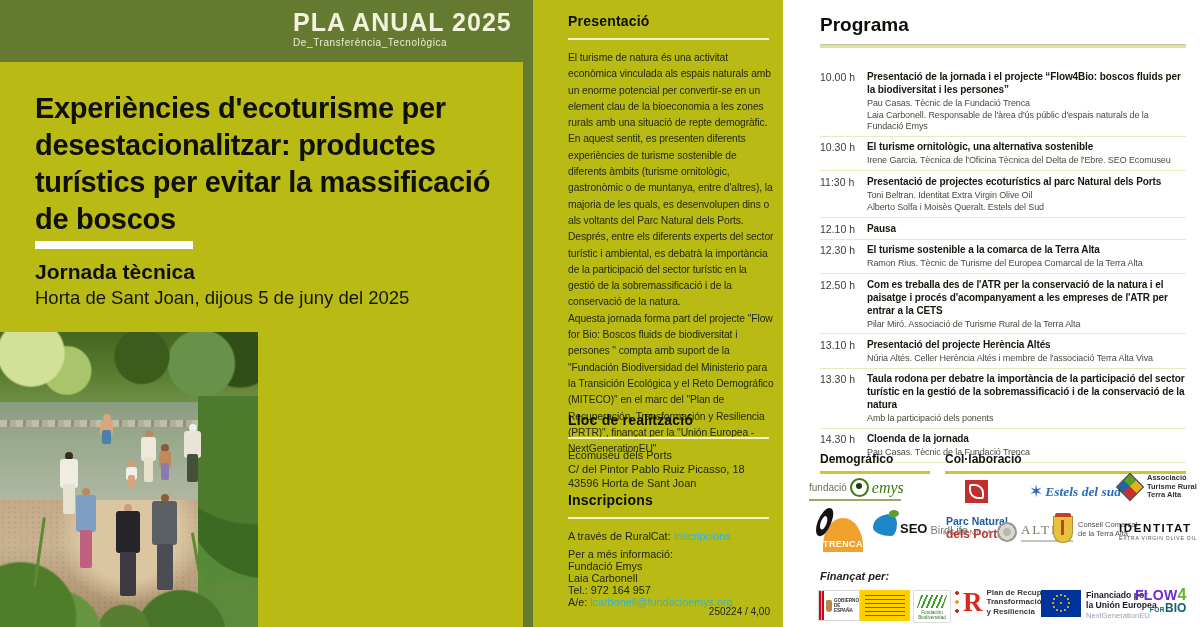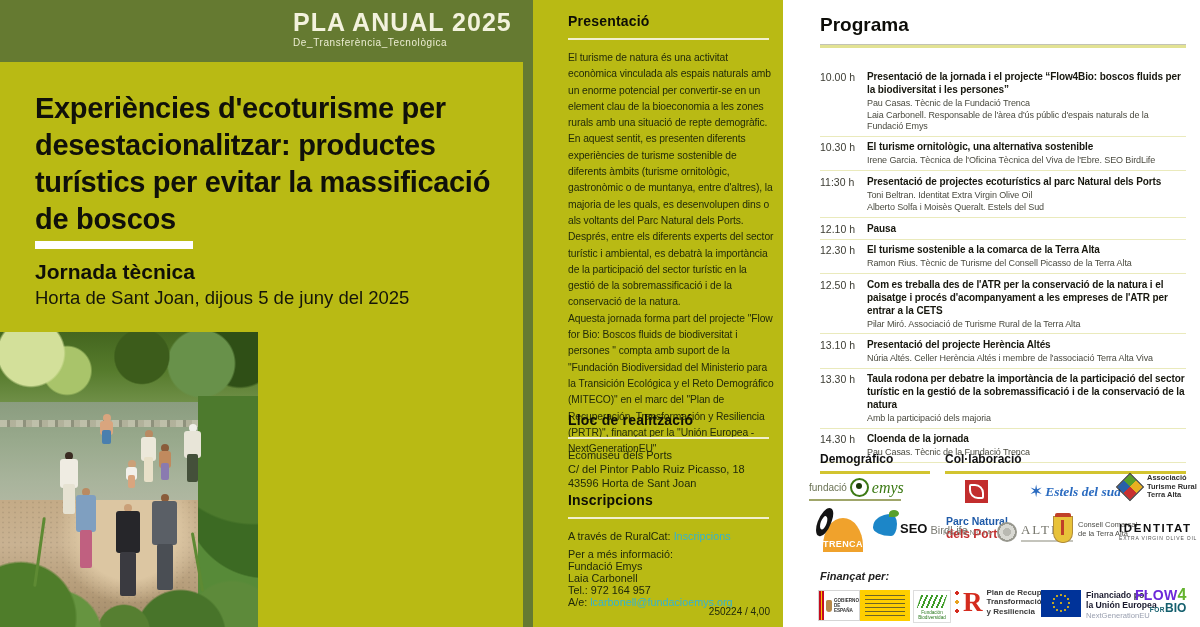--- a/index.html
+++ b/index.html
@@ -279,63 +279,63 @@
           <div class="prog-main">
             <div class="prog-title">Presentació de la jornada i el projecte “Flow4Bio: boscos fluids per la biodiversitat i les persones”</div>
             <div class="prog-sp">Pau Casas. Tècnic de la Fundació Trenca</div>
             <div class="prog-sp">Laia Carbonell. Responsable de l'àrea d'ús públic d'espais naturals de la Fundació Emys</div>
           </div>
         </div>
         <div class="prog-item">
           <div class="prog-time">10.30 h</div>
           <div class="prog-main">
             <div class="prog-title">El turisme ornitològic, una alternativa sostenible</div>
-            <div class="prog-sp">Irene Garcia. Tècnica de l'Oficina Tècnica del Viva de l'Ebre. SEO BirdLife</div>
+            <div class="prog-sp">Irene Garcia. Tècnica de l'Oficina Tècnica del Delta de l'Ebre. SEO Ecomuseu</div>
           </div>
         </div>
         <div class="prog-item">
           <div class="prog-time">11:30 h</div>
           <div class="prog-main">
             <div class="prog-title">Presentació de projectes ecoturístics al parc Natural dels Ports</div>
             <div class="prog-sp">Toni Beltran. Identitat Extra Virgin Olive Oil</div>
             <div class="prog-sp">Alberto Solfa i Moisès Queralt. Estels del Sud</div>
           </div>
         </div>
         <div class="prog-item">
           <div class="prog-time">12.10 h</div>
           <div class="prog-main">
             <div class="prog-title">Pausa</div>
           </div>
         </div>
         <div class="prog-item">
           <div class="prog-time">12.30 h</div>
           <div class="prog-main">
             <div class="prog-title">El turisme sostenible a la comarca de la Terra Alta</div>
-            <div class="prog-sp">Ramon Rius. Tècnic de Turisme del Consell Picasso de la Terra Alta</div>
+            <div class="prog-sp">Ramon Rius. Tècnic de Turisme del Europea Comarcal de la Terra Alta</div>
           </div>
         </div>
         <div class="prog-item">
           <div class="prog-time">12.50 h</div>
           <div class="prog-main">
             <div class="prog-title">Com es treballa des de l'ATR per la conservació de la natura i el paisatge i procés d'acompanyament a les empreses de l'ATR per entrar a la CETS</div>
             <div class="prog-sp">Pilar Miró. Associació de Turisme Rural de la Terra Alta</div>
           </div>
         </div>
         <div class="prog-item">
           <div class="prog-time">13.10 h</div>
           <div class="prog-main">
             <div class="prog-title">Presentació del projecte Herència Altés</div>
             <div class="prog-sp">Núria Altés. Celler Herència Altés i membre de l'associació Terra Alta Viva</div>
           </div>
         </div>
         <div class="prog-item">
           <div class="prog-time">13.30 h</div>
           <div class="prog-main">
             <div class="prog-title">Taula rodona per debatre la importància de la participació del sector turístic en la gestió de la sobremassificació i de la conservació de la natura</div>
-            <div class="prog-sp">Amb la participació dels majoria</div>
+            <div class="prog-sp">Amb la participació dels ponents</div>
           </div>
         </div>
         <div class="prog-item">
           <div class="prog-time">14.30 h</div>
           <div class="prog-main">
             <div class="prog-title">Cloenda de la jornada</div>
             <div class="prog-sp">Pau Casas. Tècnic de la Fundació Trenca</div>
           </div>
         </div>
 

